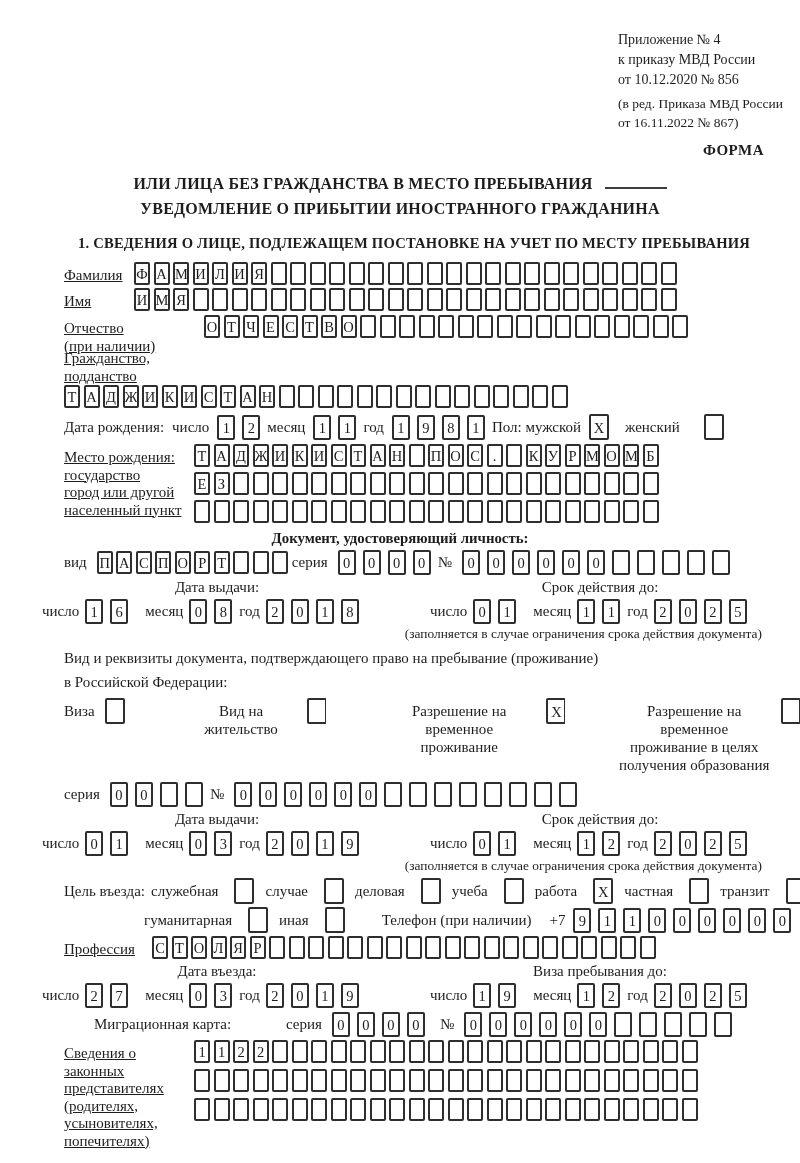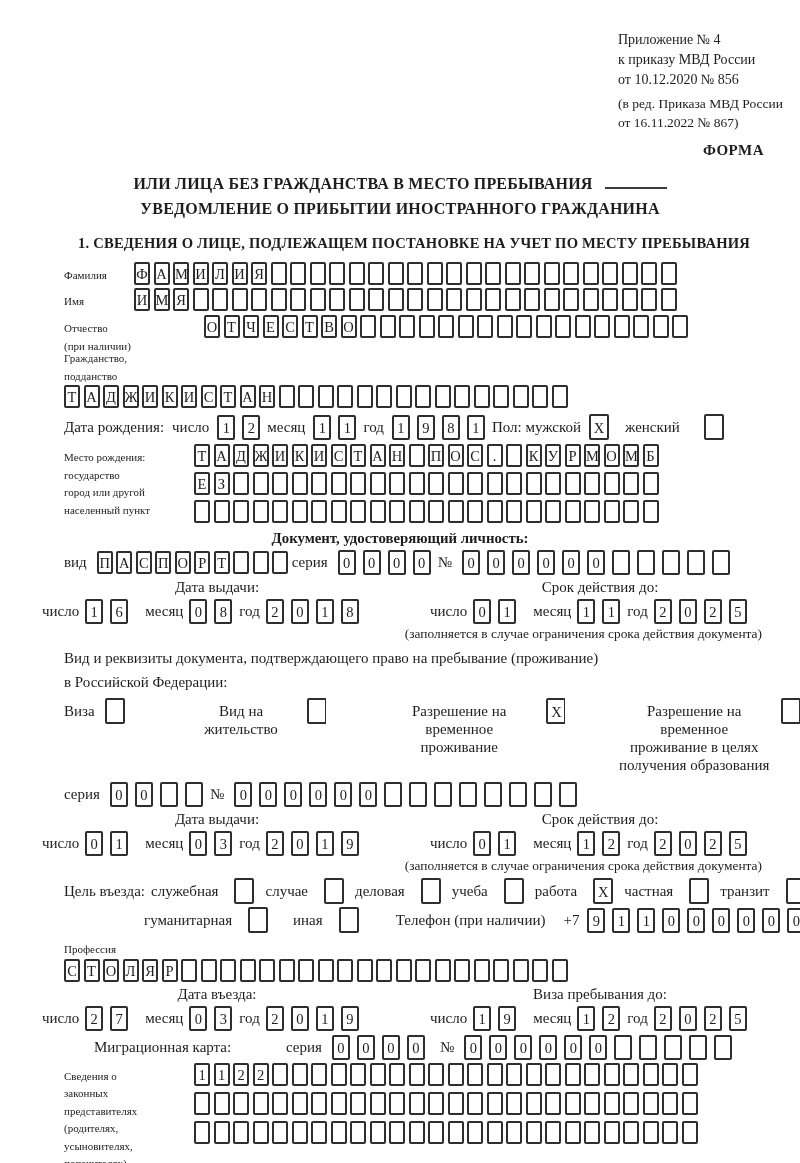--- a/index.html
+++ b/index.html
@@ -11,21 +11,21 @@
   .appendix { margin:30px 0 0 618px; font-size:14px; line-height:20px; }
   .appendix-note { margin:4px 0 0 618px; font-size:13.5px; line-height:19px; }
   .forma { margin:10px 36px 0 0; text-align:right; font-weight:bold; font-size:15px; letter-spacing:.5px;padding-left:12px; }
 
   .title { margin-top:12px; text-align:center; font-weight:bold; font-size:16px; line-height:25px; letter-spacing:.2px; }
   .blank-underline { display:inline-block; width:62px; border-bottom:2.5px solid #3d3d3d; margin-left:12px; vertical-align:baseline; }
   .sec-heading { margin-top:14px; text-align:center; font-weight:bold; font-size:14.6px; letter-spacing:.2px;margin-left:28px; }
 
   
   .frow { display:flex; align-items:flex-start; margin-left:64px; }
-  .flabel { flex:none; font-size:11px; line-height:17.5px; padding-top:5px; white-space:pre-line; }
+  .flabel { flex:none; font-size:15px; line-height:17.5px; padding-top:5px; white-space:pre-line;text-decoration:underline; }
   .cells { display:flex; flex-wrap:nowrap; overflow:hidden; }
   .cell { flex:none; width:16px; height:23px; border:2px solid var(--cellb,#2e2e2e); border-radius:2px;
           margin-right:3.5px; text-align:center; font-size:14.5px; line-height:21px; background:#fff; }
   .dates .cell { width:18px; height:25px; line-height:23px; margin-right:7px; }
   .boxes .cell { width:20px; height:26px; line-height:24px; margin-right:0; }
   .grow { flex:1; overflow:hidden; }
 
   .inline-row { display:flex; align-items:center; margin-left:64px; font-size:15px; }
   .t { white-space:pre; }
 
@@ -65,21 +65,21 @@
   .opt .boxes { margin-left:10px; }
 
   
   .purpose-row { margin-top:4px; }
   .purpose-row .opt { align-items:center; margin-right:11px; }
   .purpose-row .olabel { padding-top:0; margin-right:6px; }
   .purpose2 { margin-left:144px; margin-top:3px; }
   .phone-label { margin:0 18px 0 26px; }
   .phone-prefix { margin-right:8px; }
 
-  .prof-row { margin-top:3px;flex-direction:column; }
+  .prof-row { margin-top:3px; }
   .prof-label { width:88px; }
 
   
   .mig-row { margin-top:4px; }
   .mig-label { width:152px; }
   .mig-row .t { margin:0 10px 0 30px; }
   .mig-row .tn { margin:0 10px 0 8px; }
 
   
   .rep-block { margin-top:3px; }
@@ -601,21 +601,21 @@
     </span>
   </div>
 
   <div class="inline-row purpose-row purpose2">
     <span class="opt">
       <span class="olabel">гуманитарная</span>
       <span class="cells boxes">
           <span class="cell"></span>
         </span>
     </span>
-    <span class="opt" style="margin-left:14px;">
+    <span class="opt" style="">
       <span class="olabel">иная</span>
       <span class="cells boxes">
           <span class="cell"></span>
         </span>
     </span>
     <span class="t phone-label">Телефон (при наличии)</span>
     <span class="t phone-prefix">+7</span>
     <span class="cells dates grow">
         <span class="cell">9</span>
         <span class="cell">1</span>

